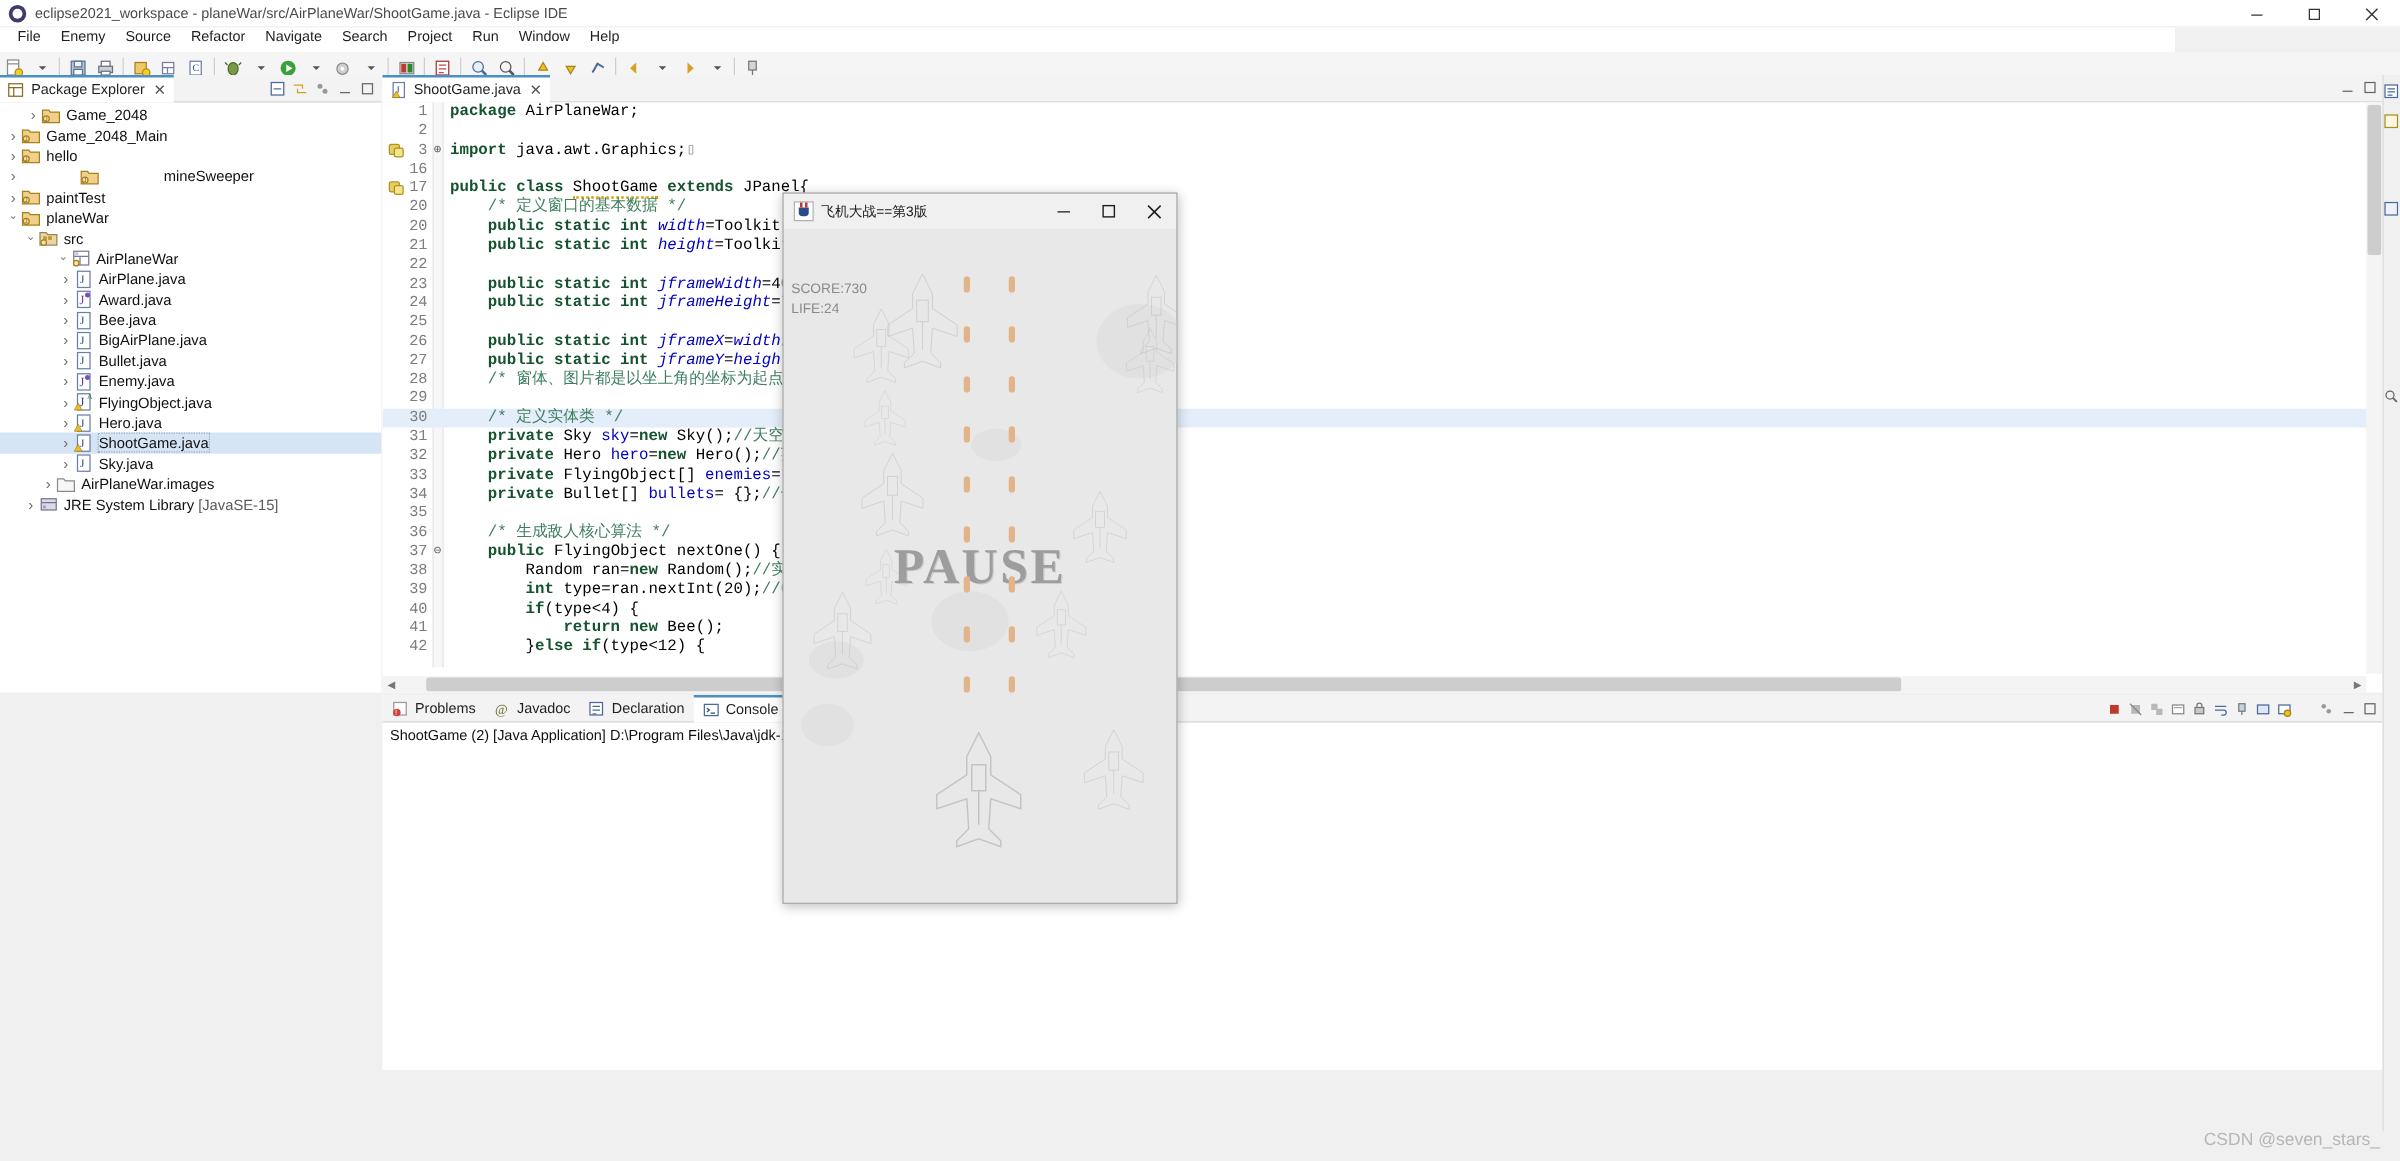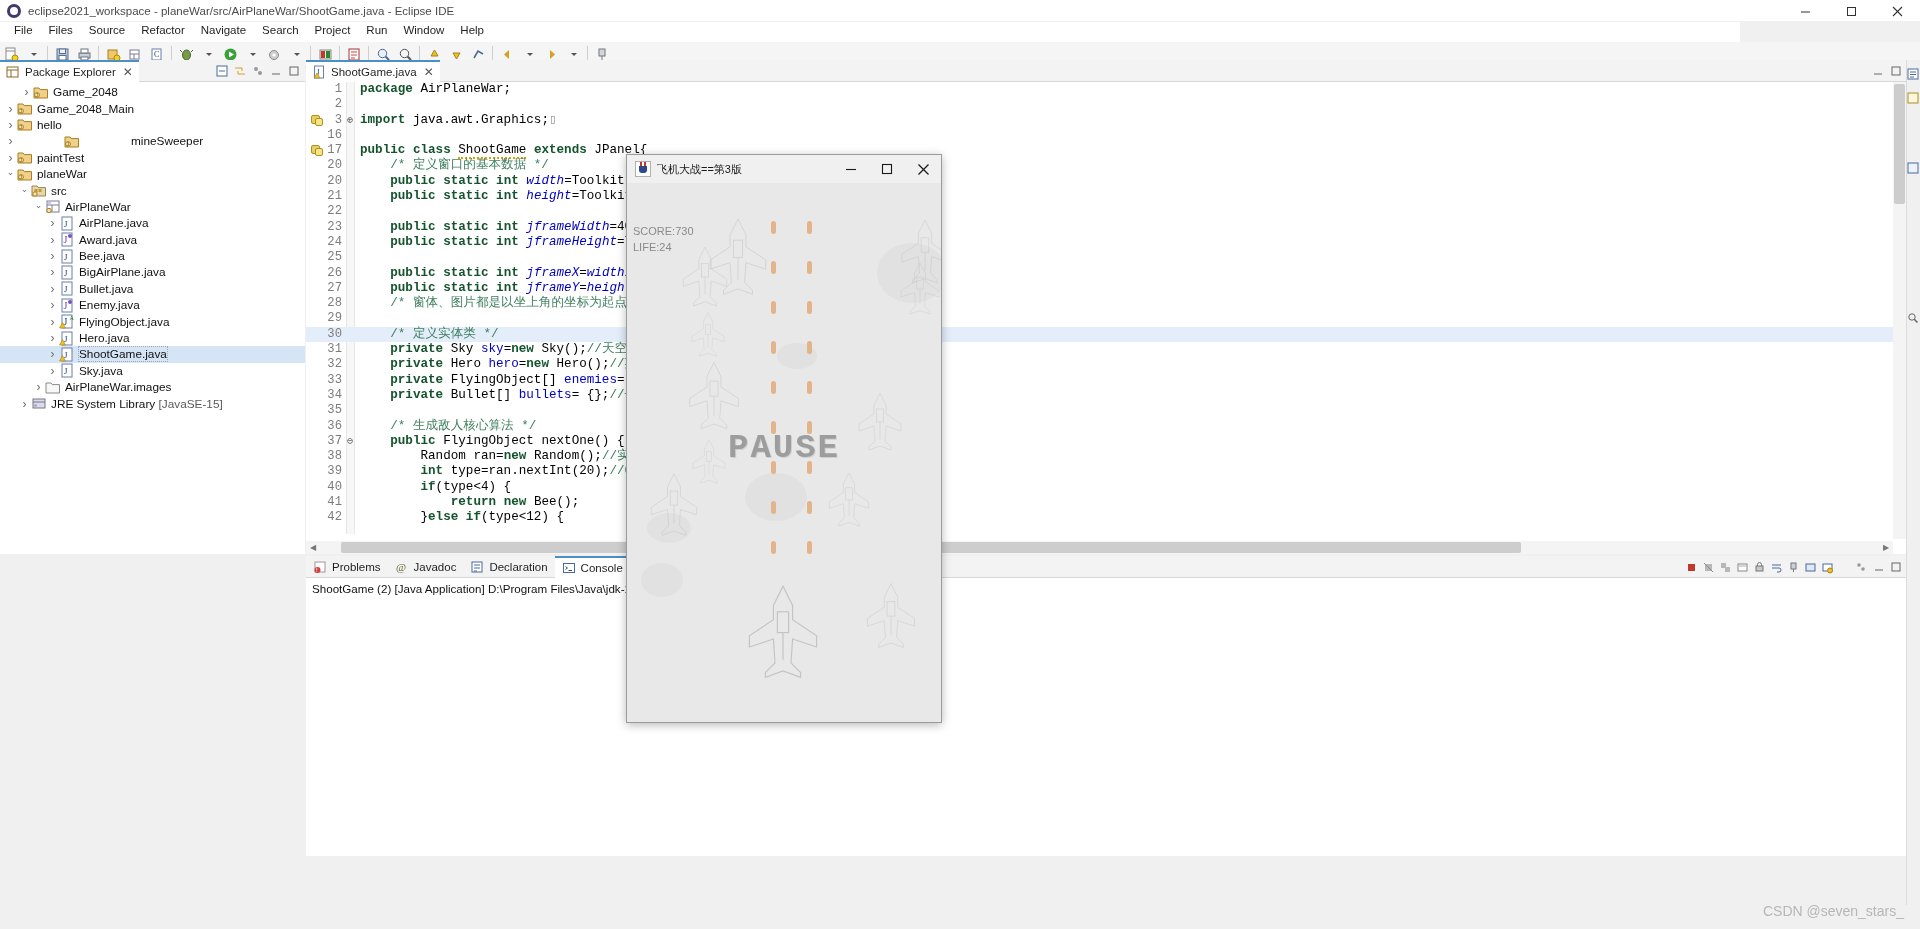--- a/index.html
+++ b/index.html
@@ -248,22 +248,22 @@
   .gw-btns { position: absolute; right: 0; top: 0; height: 28px; display: flex; }
   .gw-btn { width: 36px; height: 28px; display:flex;align-items:center;justify-content:center;}
   .gw-canvas {
     position: absolute; left: 0; top: 28px; right: 0; bottom: 0;
     background: #e8e8e8; overflow: hidden;
   }
   .hud { position:absolute; left: 6px; font-size: 11px; color: #8a8a8a;
     font-family: "Liberation Sans", sans-serif; }
   .pause-text {
     position: absolute; left: 50%; top: 246px; transform: translateX(-50%);
-    font-size: 34px; letter-spacing: 2px; color: #9d9d9d;
-    font-family: Liberation Mono, monospace; font-weight: bold;
+    font-size: 40px; letter-spacing: 2px; color: #9d9d9d;
+    font-family: Liberation Serif, serif; font-weight: bold;
     text-shadow: 1px 1px 0 #cfcfcf;
   }
   .bullet { position: absolute; width: 5px; height: 13px; border-radius: 3px; background: #e3b489; }
   .cloud { position:absolute; border-radius: 50%; background: #e1e1e1; }
 
   .watermark {
     position: absolute; right: 16px; bottom: 10px;
     font-size: 14px; color: #b6b6b6; font-family: "Liberation Sans", sans-serif;
   }
   .statusbar {
@@ -297,21 +297,21 @@
         <svg width="11" height="11" viewBox="0 0 11 11">
             <line x1="1" y1="1" x2="10" y2="10" stroke="#333" stroke-width="1.1"></line>
             <line x1="10" y1="1" x2="1" y2="10" stroke="#333" stroke-width="1.1"></line>
           </svg>
       </div>
     </div>
   </div>
 
   <div class="menubar">
     <div class="menu-item">File</div>
-    <div class="menu-item">Files</div>
+    <div class="menu-item">Enemy</div>
     <div class="menu-item">Source</div>
     <div class="menu-item">Refactor</div>
     <div class="menu-item">Navigate</div>
     <div class="menu-item">Search</div>
     <div class="menu-item">Project</div>
     <div class="menu-item">Run</div>
     <div class="menu-item">Window</div>
     <div class="menu-item">Help</div>
   </div>
 
@@ -559,21 +559,21 @@
         <div class="tnode" style="padding-left: 18px;">
           <span class="arrow open"></span>
           <span class="ticon"><svg width="16" height="15" viewBox="0 0 16 15">
               <path d="M1 3 h5 l1.2 1.6 h7.3 v8.4 h-13.5 z" fill="#e8d7a8" stroke="#9a8552"></path>
               <rect x="3.5" y="6" width="3" height="3" fill="#c09a3a"></rect>
               <rect x="7.5" y="6" width="3" height="3" fill="#c09a3a"></rect>
               <circle cx="4" cy="11" r="2.2" fill="#f5e2a8" stroke="#a8801f"></circle>
             </svg></span>
           <span class="tlabel">src</span>
         </div>
-        <div class="tnode" style="padding-left: 32px; text-align: center;">
+        <div class="tnode" style="padding-left: 44px; text-align: center;">
           <span class="arrow open"></span>
           <span class="ticon"><svg width="16" height="15" viewBox="0 0 16 15">
               <rect x="2" y="2" width="12" height="11" fill="#fff" stroke="#7a7a9a"></rect>
               <path d="M2 6 h12 M7 6 v7" stroke="#7a7a9a"></path>
               <rect x="2.7" y="2.8" width="3.2" height="2.4" fill="#c8c8e0"></rect>
               <circle cx="4" cy="11.5" r="2.2" fill="#f5e2a8" stroke="#a8801f"></circle>
             </svg></span>
           <span class="tlabel">AirPlaneWar</span>
         </div>
         <div class="tnode" style="padding-left: 46px;">

